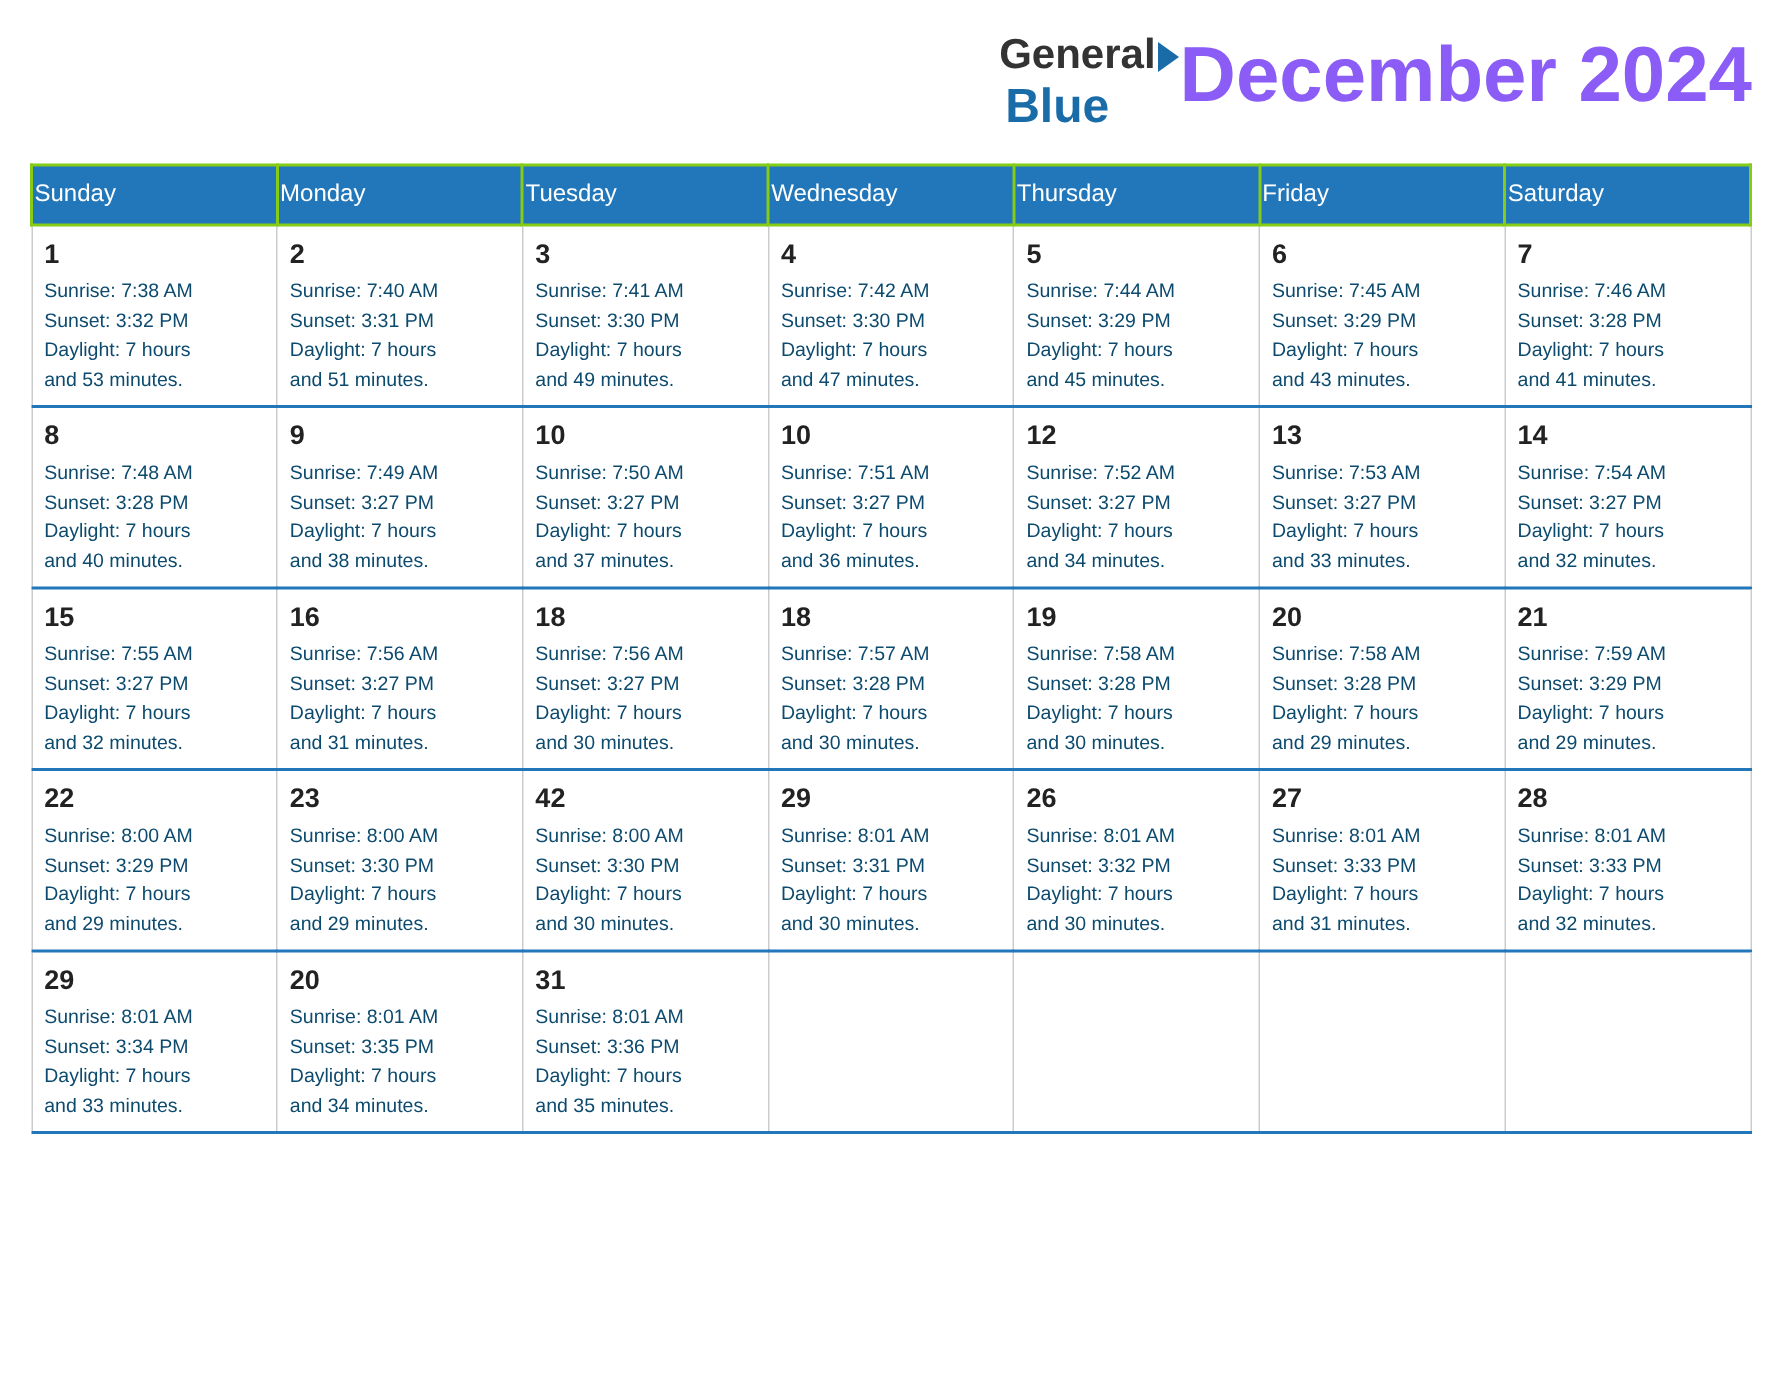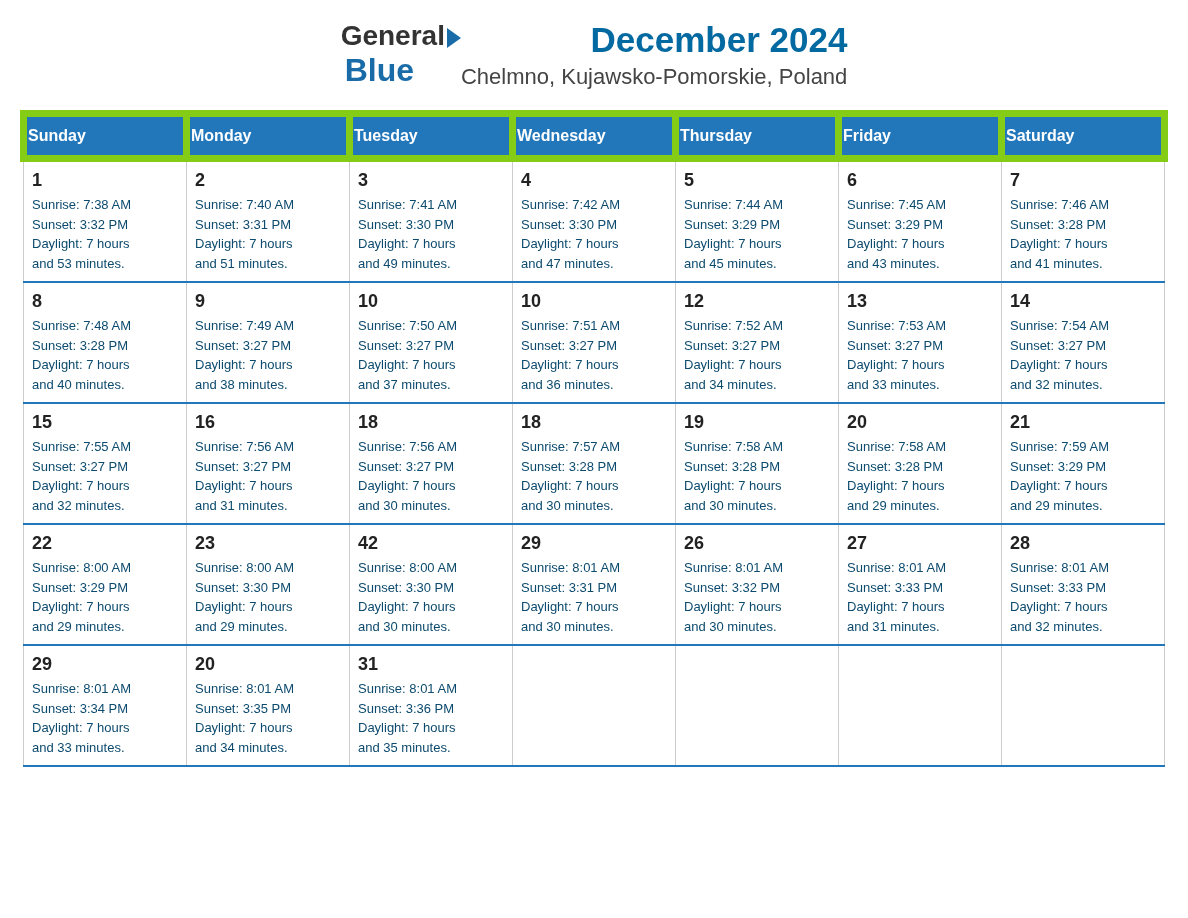--- a/index.html
+++ b/index.html
@@ -5,21 +5,21 @@
     * { box-sizing: border-box; margin: 0; padding: 0; }
     body {
       font-family: Arial, sans-serif;
       background: #ffffff;
       padding: 20px;
       width: 1188px;
       min-height: 918px;
     }
     .header-area {
       display: flex;
-      justify-content: center;
+      justify-content: flex-end;
       align-items: flex-start;
       margin-bottom: 20px;
     }
     .logo-text-general {
       font-size: 28px;
       font-weight: bold;
       color: #333;
     }
     .logo-arrow {
       width: 0;
@@ -41,42 +41,42 @@
     .logo-line2 {
       font-size: 32px;
       font-weight: bold;
       color: #1a6ca8;
       margin-left: 4px;
     }
     .title-area {
       text-align: right;
     }
     .month-title {
-      font-size: 35px;
-      font-weight: bold;
-      color: #0369a1;
+      font-size: 52px;
+      font-weight: bold;
+      color: #8b5cf6;
     }
     .location-title {
       font-size: 22px;
       color: #444;
       margin-top: 4px;
     }
     table {
       width: 100%;
       border-collapse: collapse;
       table-layout: fixed;
     }
     thead tr th {
       background-color: #2277bb;
       color: white;
       padding: 10px 1px;
       font-size: 16px;
-      font-weight: bold;
+      font-weight: normal;
       text-align: left;
-      border: 7px solid #84cc16;
+      border: 2px solid #84cc16;
     }
     tbody tr td {
       vertical-align: top;
       padding: 8px;
       border: 1px solid #cccccc;
       font-size: 13.5px;
       color: #333;
       height: 100px;
     }
     tbody tr {
@@ -103,21 +103,20 @@
 <div class="header-area">
   <div class="logo-wrapper">
     <div class="logo-line1">
       <span class="logo-text-general">General</span>
       <div class="logo-arrow"></div>
     </div>
     <div class="logo-line2">Blue</div>
   </div>
   <div class="title-area">
     <div class="month-title">December 2024</div>
-    <div class="location-title">Chelmno, Kujawsko-Pomorskie, Poland</div>
   </div>
 </div>
 
 <table>
   <thead>
     <tr>
     <th>Sunday</th>
         <th>Monday</th>
         <th>Tuesday</th>
         <th>Wednesday</th>

